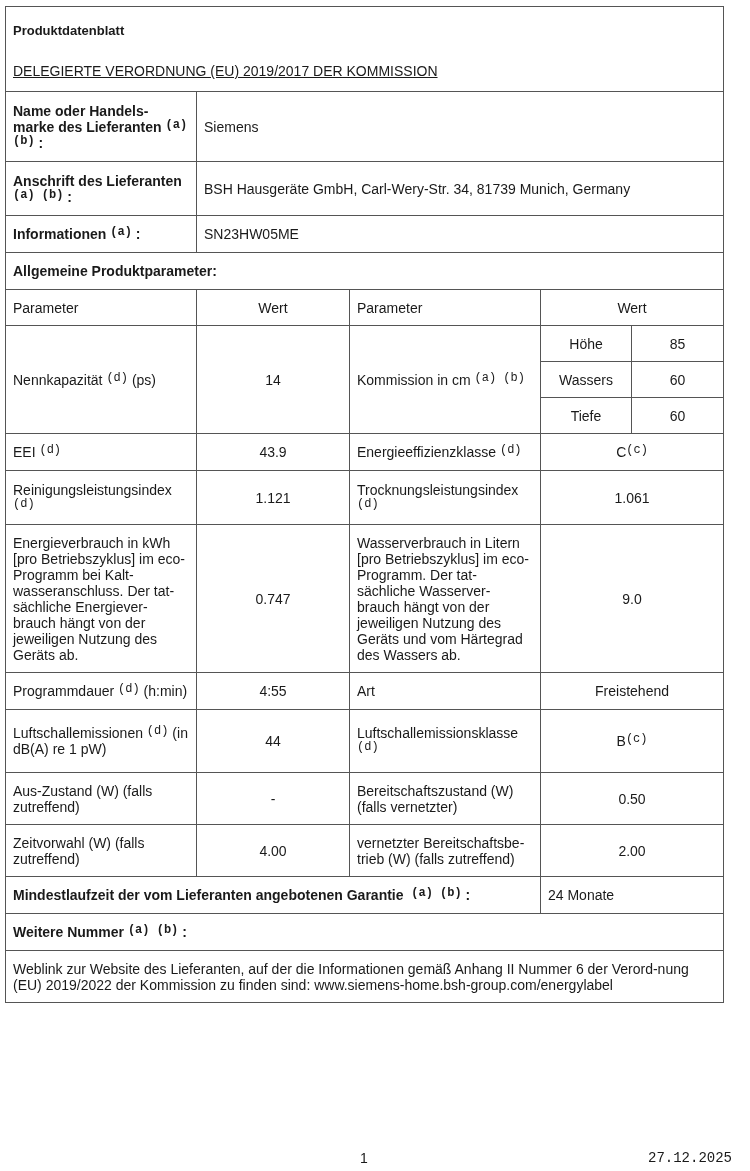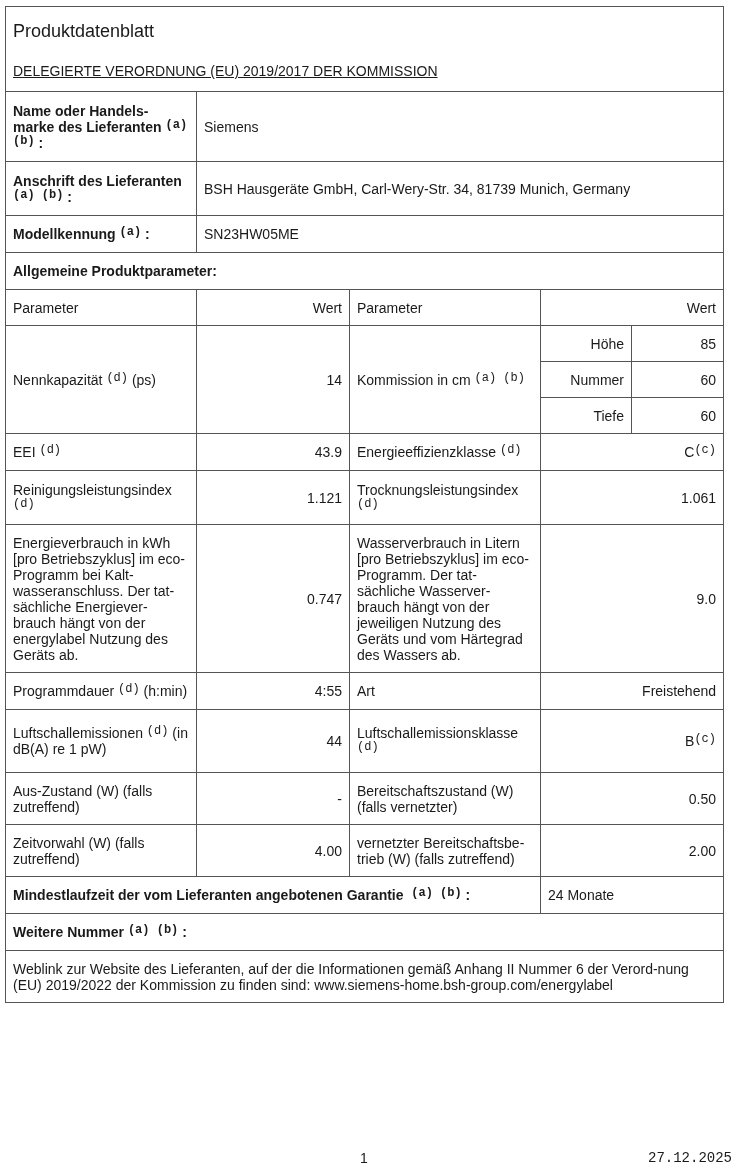--- a/index.html
+++ b/index.html
@@ -1,22 +1,22 @@
 <!DOCTYPE html>
 <html><head>
 <meta charset="utf-8">
 <style>
   html, body { margin:0; padding:0; background:#fff; }
   body { width:750px; height:1171px; position:relative; font-family:"Liberation Sans", sans-serif; color:#1a1a1a; font-size:14px; }
   table.sheet { position:absolute; left:5px; top:6px; width:718px; border-collapse:collapse; table-layout:fixed; }
   table.sheet td { border:1px solid #555; padding:0 7px; vertical-align:middle; line-height:16px; }
-  .title { font-weight:normal; font-size:18px; height:40px; border-bottom:none !important; padding-top:4px !important; }
+  .title { font-weight:bold; font-size:13px; height:40px; border-bottom:none !important; padding-top:4px !important; }
   .reg { height:40px; border-top:none !important;text-decoration:underline; }
   .bold { font-weight:bold; }
-  .c { text-align:right; }
+  .c { text-align:center; }
   sup { font-size:12px; vertical-align:4px; line-height:0;font-family:Liberation Mono, monospace; }
   .footer-page { position:absolute; left:360px; top:1150px; font-size:14px; }
   .footer-date { position:absolute; left:648px; top:1150px; font-size:14px;font-family:Liberation Mono, monospace; }
 </style>
 </head>
 <body>
 
 <table class="sheet">
   <colgroup>
     <col style="width:191px">
@@ -35,61 +35,61 @@
 
   <tr style="height:70px">
     <td class="bold"><span>Name oder Handels-marke des Lieferanten</span> <sup>(a) (b)</sup> :</td>
     <td colspan="4">Siemens</td>
   </tr>
   <tr style="height:54px">
     <td class="bold"><span>Anschrift des Lieferanten</span> <sup>(a) (b)</sup> :</td>
     <td colspan="4">BSH Hausgeräte GmbH, Carl-Wery-Str. 34, 81739 Munich, Germany</td>
   </tr>
   <tr style="height:37px">
-    <td class="bold"><span>Modellkennung</span> <sup>(a)</sup> :</td>
+    <td class="bold"><span>Informationen</span> <sup>(a)</sup> :</td>
     <td colspan="4">SN23HW05ME</td>
   </tr>
   <tr style="height:37px">
     <td colspan="5" class="bold">Allgemeine Produktparameter:</td>
   </tr>
   <tr style="height:36px">
     <td>Parameter</td>
     <td class="c">Wert</td>
     <td>Parameter</td>
     <td colspan="2" class="c">Wert</td>
   </tr>
   <tr style="height:36px">
     <td rowspan="3"><span>Nennkapazität</span> <sup>(d)</sup> <span>(ps)</span></td>
     <td rowspan="3" class="c">14</td>
     <td rowspan="3"><span>Kommission in cm</span> <sup>(a) (b)</sup></td>
     <td class="c">Höhe</td>
     <td class="c">85</td>
   </tr>
   <tr style="height:36px">
-    <td class="c">Nummer</td>
+    <td class="c">Wassers</td>
     <td class="c">60</td>
   </tr>
   <tr style="height:36px">
     <td class="c">Tiefe</td>
     <td class="c">60</td>
   </tr>
   <tr style="height:37px">
     <td><span>EEI</span> <sup>(d)</sup></td>
     <td class="c">43.9</td>
     <td><span>Energieeffizienzklasse</span> <sup>(d)</sup></td>
     <td colspan="2" class="c"><span>C</span><sup>(c)</sup></td>
   </tr>
   <tr style="height:54px">
     <td><span>Reinigungsleistungsindex</span><br><sup>(d)</sup></td>
     <td class="c">1.121</td>
     <td><span>Trocknungsleistungsindex</span><br><sup>(d)</sup></td>
     <td colspan="2" class="c">1.061</td>
   </tr>
   <tr style="height:148px">
-    <td>Energieverbrauch in kWh [pro Betriebszyklus] im eco-Programm bei Kalt-wasseranschluss. Der tat-sächliche Energiever-brauch hängt von der energylabel Nutzung des Geräts ab.</td>
+    <td>Energieverbrauch in kWh [pro Betriebszyklus] im eco-Programm bei Kalt-wasseranschluss. Der tat-sächliche Energiever-brauch hängt von der jeweiligen Nutzung des Geräts ab.</td>
     <td class="c">0.747</td>
     <td>Wasserverbrauch in Litern [pro Betriebszyklus] im eco-Programm. Der tat-sächliche Wasserver-brauch hängt von der jeweiligen Nutzung des Geräts und vom Härtegrad des Wassers ab.</td>
     <td colspan="2" class="c">9.0</td>
   </tr>
   <tr style="height:37px">
     <td><span>Programmdauer</span> <sup>(d)</sup> <span>(h:min)</span></td>
     <td class="c">4:55</td>
     <td>Art</td>
     <td colspan="2" class="c">Freistehend</td>
   </tr>

